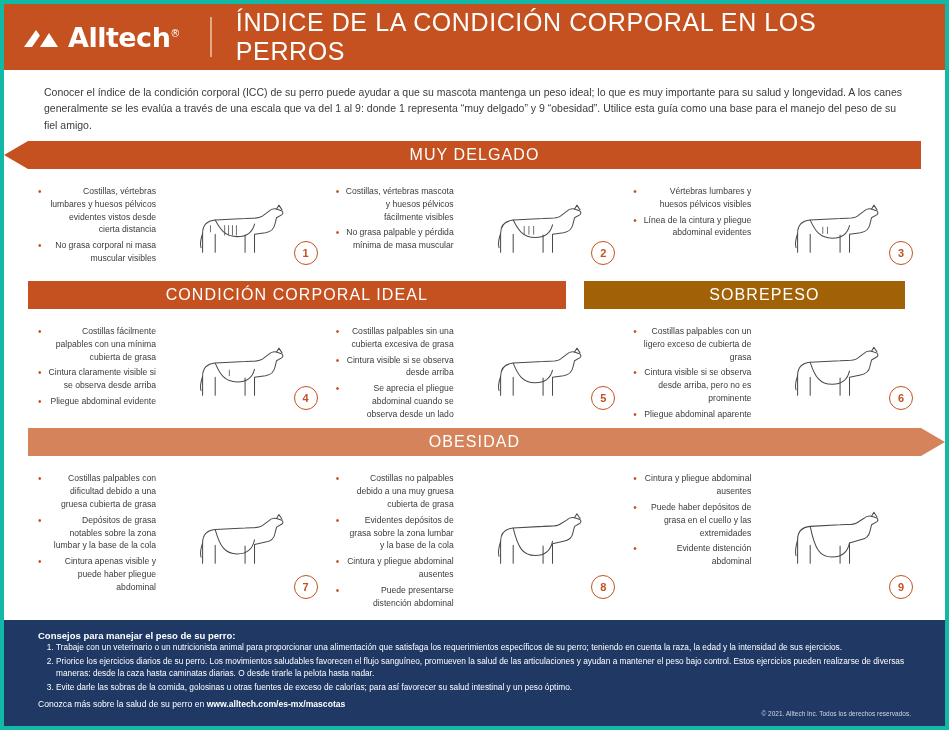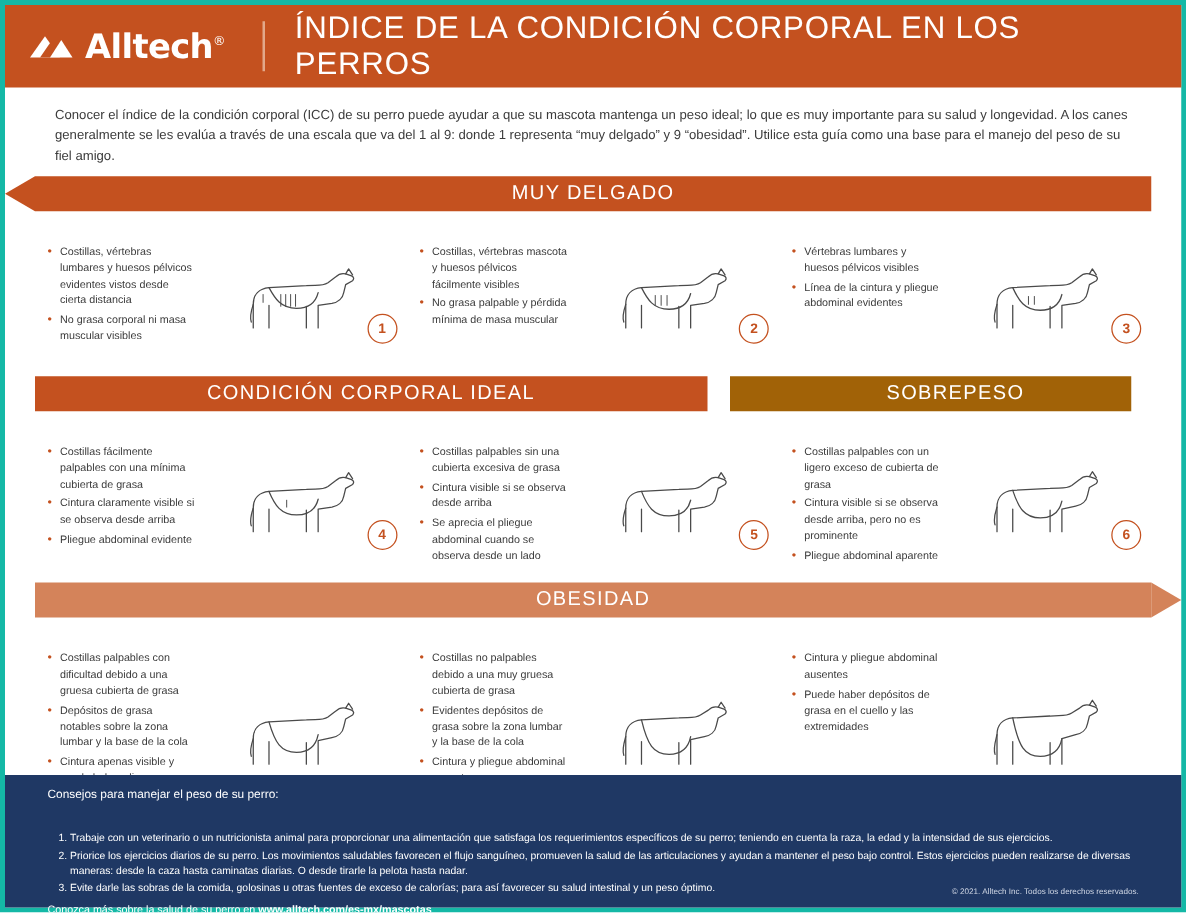--- a/index.html
+++ b/index.html
@@ -88,22 +88,23 @@
     background:#a16207;
     padding-left:40px;
   }
   .band-obes{
     left:0;right:0;
     background:#d4835a;
   }
   
   .row{
     display:flex;
-    margin:12px 24px;
+    margin:2px 24px;
     padding-top:6px;
+    text-align:right;
   }
   .col{
     flex:1 1 0;
     position:relative;
     min-height:100px;
     padding:4px 6px 0 6px;
     box-sizing:border-box;
     display:flex;
   }
   ul.bul{
@@ -142,21 +143,21 @@
   
   .footer{
     position:absolute;left:0;right:0;bottom:0;
     background:#1f3864;
     color:#fff;
     padding:10px 34px 8px 34px;
     box-sizing:border-box;
     height:106px;
   }
   .footer h4{
-    margin:0 0 23px 0;font-size:9.5px;font-weight:normal;
+    margin:0 0 0 0;font-size:9.5px;font-weight:bold;
   }
   .footer ol{
     margin:0;padding-left:18px;font-size:8.3px;line-height:1.45;
   }
   .footer ol li{margin-bottom:2px;}
   .footer-last{
     margin-top:6px;font-size:8.6px;
   }
   .footer-last b{font-weight:bold;}
   .copyright{
@@ -359,20 +360,21 @@
           <path d="M46 33 C52 58 58 68 74 68 C88 68 94 60 96 50"></path>
         </svg>
         <div class="badge">8</div>
       </div>
     </div>
 
     <div class="col">
       <ul class="bul">
         <li>Cintura y pliegue abdominal ausentes</li>
         <li>Puede haber depósitos de grasa en el cuello y las extremidades</li>
+        <li>Evidente distención abdominal</li>
       </ul>
       <div class="dogwrap">
         <svg class="dog" viewBox="0 0 150 100">
           <path d="M30 78 L30 48 C30 38 36 32 46 31 L84 29 C94 28 100 30 106 26 L114 21 C116 19 120 17 124 18 L130 20 C132 21 133 23 131 25 L124 29 L122 37 C121 43 116 47 110 48 L96 52 L96 78 M46 55 L46 78 M84 56 L84 78"></path>
           <path d="M30 48 C28 56 26 62 28 68"></path>
           <path d="M124 18 L127 13 L131 19"></path>
           <path d="M46 31 C52 60 58 70 74 70 C88 70 94 62 96 52"></path>
         </svg>
         <div class="badge">9</div>
       </div>

